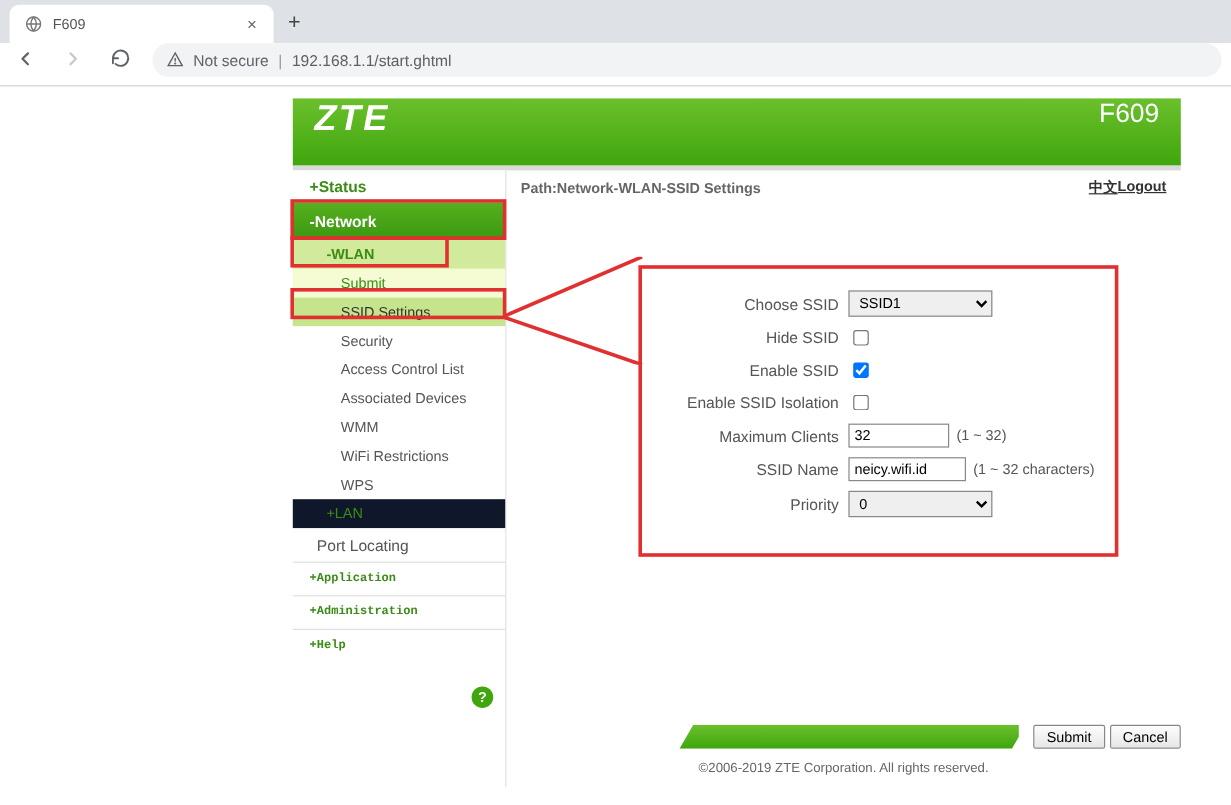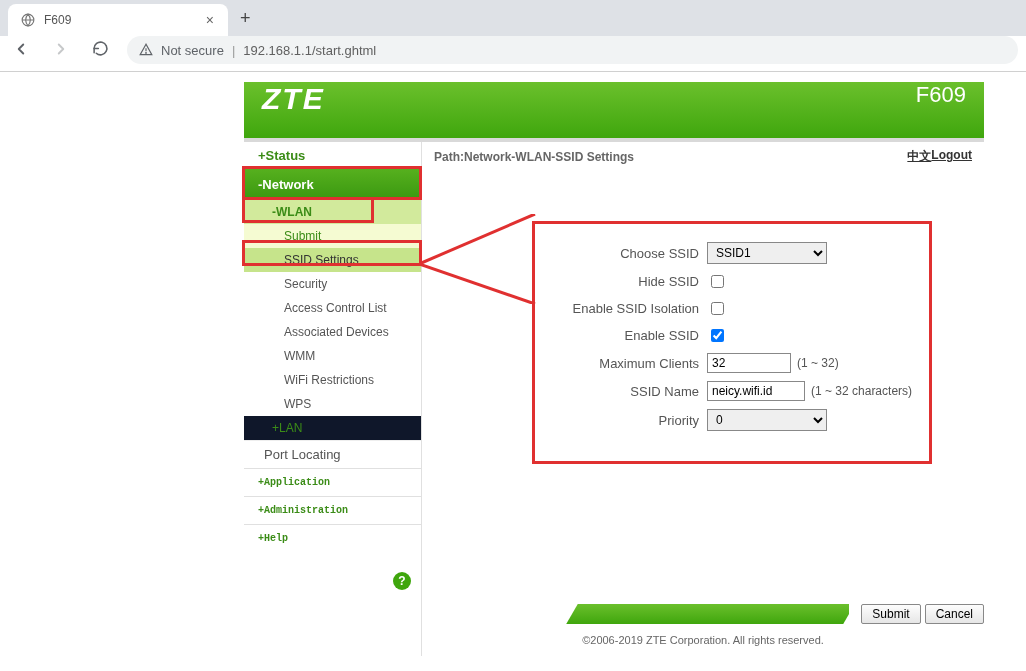--- a/index.html
+++ b/index.html
@@ -334,26 +334,26 @@
             <label>Choose SSID</label>
             <select>
               <option>SSID1</option>
             </select>
           </div>
           <div class="form-row">
             <label>Hide SSID</label>
             <input type="checkbox" style="">
           </div>
           <div class="form-row">
+            <label>Enable SSID</label>
+            <input type="checkbox" checked="" style="">
+          </div>
+          <div class="form-row">
             <label>Enable SSID Isolation</label>
             <input type="checkbox" style="">
-          </div>
-          <div class="form-row">
-            <label>Enable SSID</label>
-            <input type="checkbox" checked="" style="">
           </div>
           <div class="form-row">
             <label>Maximum Clients</label>
             <input type="text" value="32" style="">
             <span class="hint">(1 ~ 32)</span>
           </div>
           <div class="form-row">
             <label>SSID Name</label>
             <input type="text" class="wide" value="neicy.wifi.id" style="">
             <span class="hint">(1 ~ 32 characters)</span>

